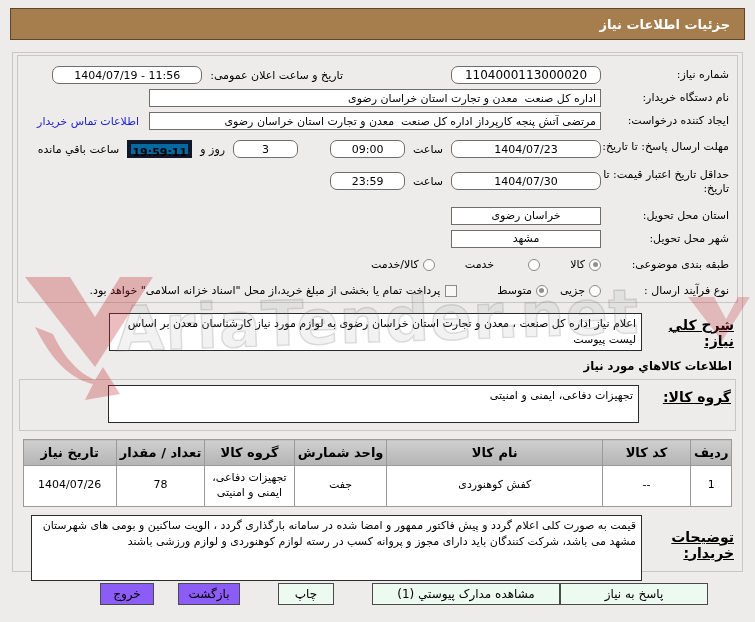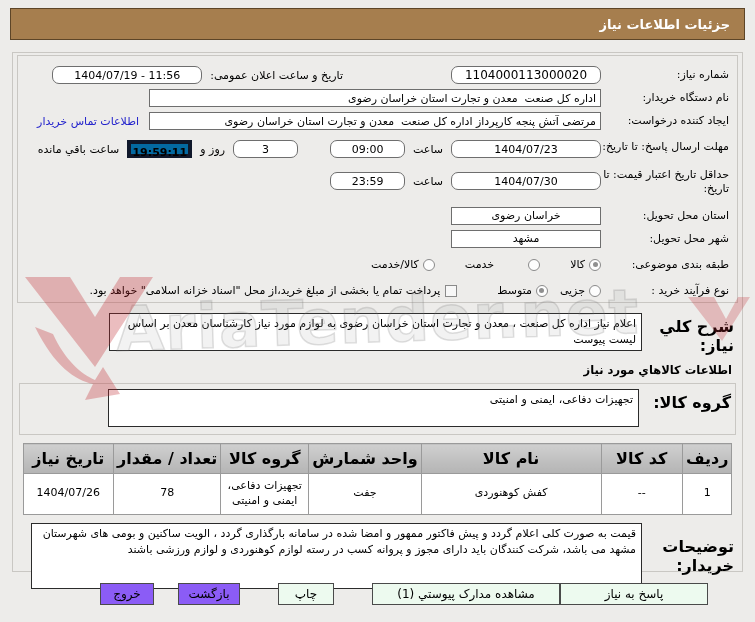--- a/index.html
+++ b/index.html
@@ -56,33 +56,33 @@
     content:""; position:absolute; top:2.5px; right:2.5px;
     width:5px; height:5px; border-radius:50%; background:#8f8f8f;
   }
   .check {
     width:12px; height:12px; border:1px solid #8a8a8a; background:#f7f7f7;
     display:inline-block; margin-left:5px; flex:0 0 12px;
   }
   .opt { margin-left:26px; display:flex; align-items:center; }
   .sec2 { padding:4px 2px; }
   .descrow { display:flex; align-items:flex-start; margin:6px 2px 8px 2px; }
-  .desclabel { width:92px; flex:0 0 92px; font-weight:bold; font-size:16px; padding-top:4px; }
+  .desclabel { width:92px; flex:0 0 92px; font-weight:bold; font-size:14px; padding-top:4px;text-decoration:underline; }
   .bigarea {
     background:#fff; border:1px solid #2b2b2b; flex:1;
     padding:2px 5px; line-height:1.45; min-height:44px;
   }
   .area2 { min-height:38px; }
   .area3 { min-height:66px; }
   .sechead { font-weight:bold; font-size:11.5px; margin:8px 4px 6px 4px; }
   .goodsbox { border:1px solid #C9C7C3; padding:5px 4px 7px 4px; margin:0 0 8px 0; display:flex; align-items:flex-start; }
   table.items { border-collapse:collapse; width:99%; margin:2px auto 8px auto; background:#fff; }
   table.items th {
     background:linear-gradient(#CFCFCF,#B4B4B4);
-    border:1px solid #9a9a9a; font-size:16px; font-weight:bold;
+    border:1px solid #9a9a9a; font-size:13px; font-weight:bold;
     padding:5px 3px; white-space:nowrap;
   }
   table.items td {
     border:1px solid #9a9a9a; text-align:center; font-size:11px;
     padding:5px 3px; line-height:1.35;
   }
   .c-row{width:4.5%;} .c-code{width:13%;} .c-name{width:33%;}
   .c-unit{width:12%;} .c-grp{width:13%;} .c-qty{width:11%;} .c-date{width:13.5%;}
   .ltrcell { direction:ltr; }
   .buttons {
@@ -177,21 +177,21 @@
         <span class="radio"></span>
         <span>خدمت</span>
       </span>
       <span class="opt">
         <span class="radio"></span>
         <span>کالا/خدمت</span>
       </span>
     </div>
 
     <div class="frow" style="margin-top:6px;">
-      <span class="flabel">نوع فرآیند خرید :</span>
+      <span class="flabel">نوع فرآیند ارسال :</span>
       <span class="opt" style="margin-left:12px;">
         <span class="radio"></span>
         <span>جزیی</span>
       </span>
       <span class="opt" style="margin-left:40px;">
         <span class="radio on"></span>
         <span>متوسط</span>
       </span>
       <span class="opt" style="margin-left:0;">
         <span class="check"></span>

